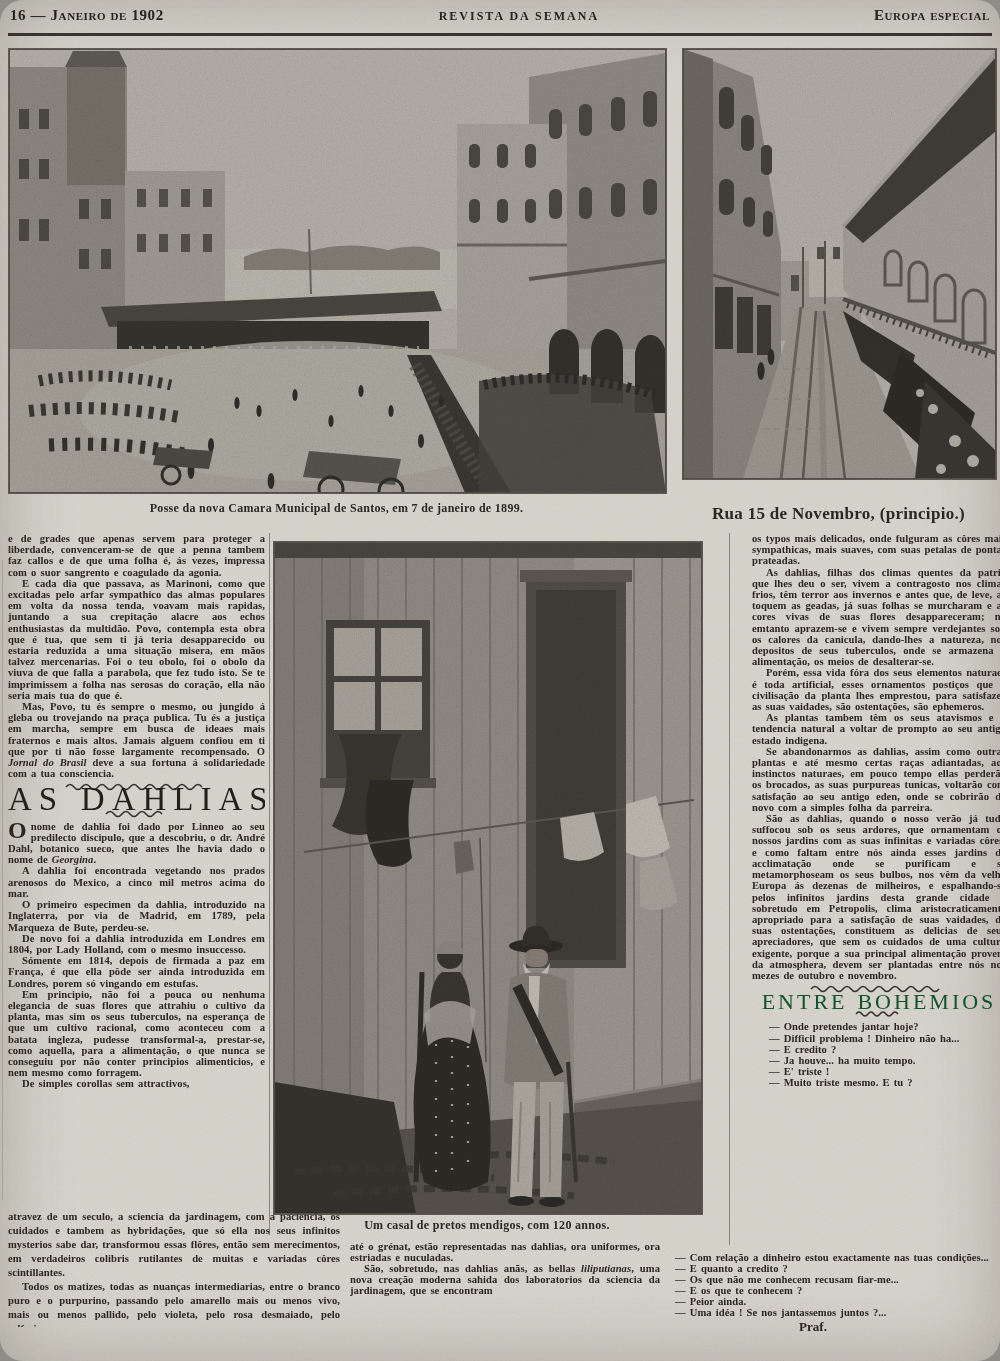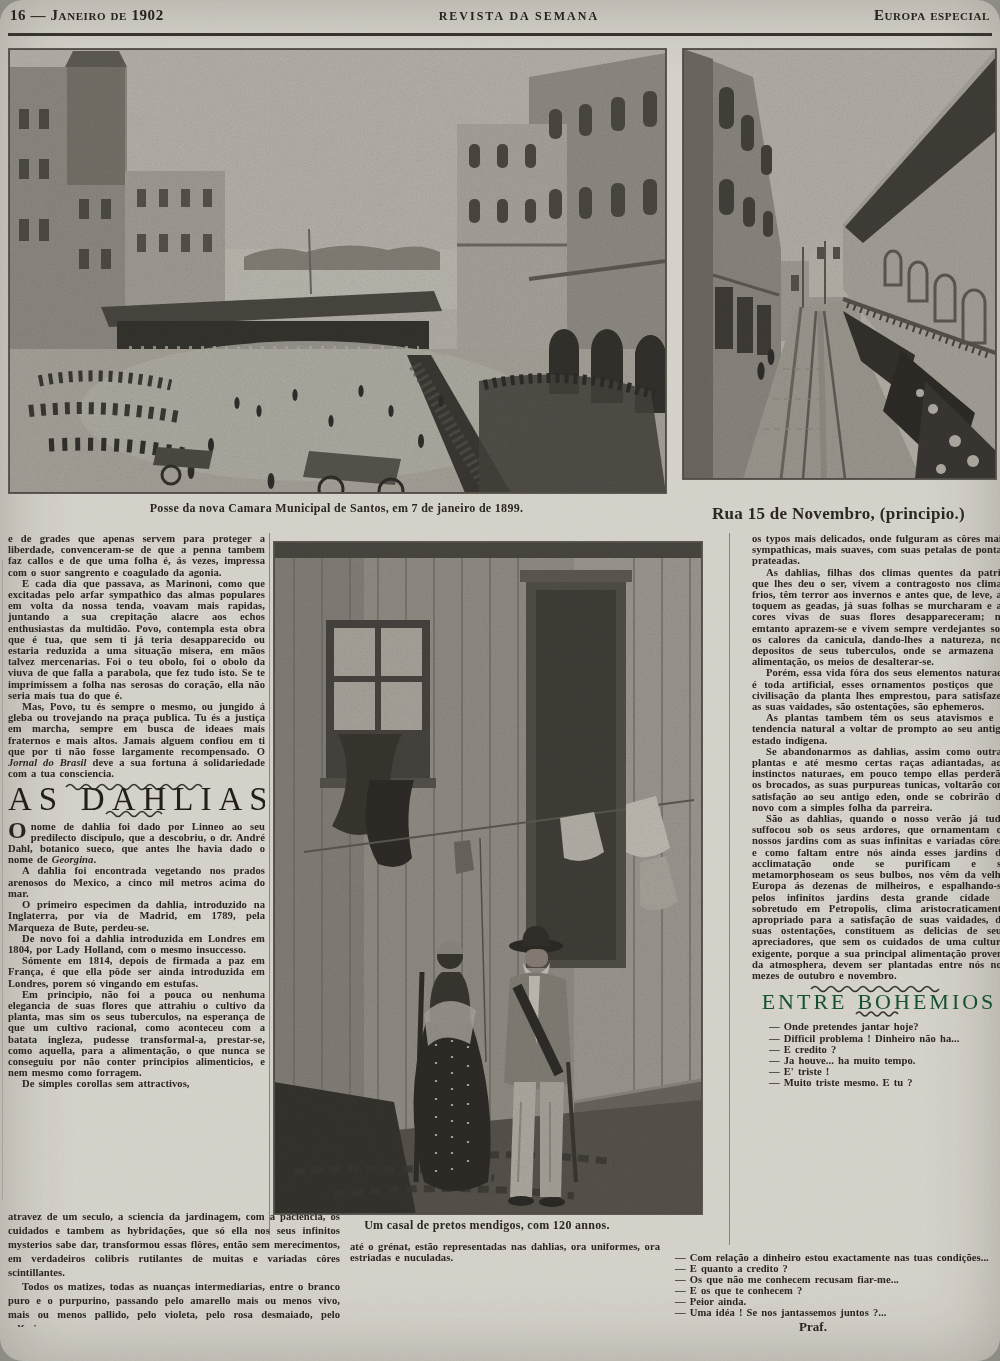--- a/index.html
+++ b/index.html
@@ -344,20 +344,21 @@
     <p class="dlg">— Muito triste mesmo. E tu ?</p>
   </div>
 
   <div class="col" style="left:8px;top:1210px;width:332px;height:117px;line-height:14px;">
     <p class="noindent">atravez de um seculo, a sciencia da jardinagem, com a paciencia, os cuidados e tambem as hybridações, que só ella nos seus infinitos mysterios sabe dar, transformou essas flôres, então sem merecimentos, em verdadeiros colibris rutilantes de muitas e variadas côres scintillantes.</p>
     <p>Todos os matizes, todas as nuanças intermediarias, entre o branco puro e o purpurino, passando pelo amarello mais ou menos vivo, mais ou menos pallido, pelo violeta, pelo rosa desmaiado, pelo solferino</p>
   </div>
 
   <div class="col" style="left:350px;top:1242px;width:310px;height:119px;line-height:10.9px;">
     <p class="noindent">até o grénat, estão representadas nas dahlias, ora uniformes, ora estriadas e nuculadas.</p>
+    <p><span>São, sobretudo, nas dahlias anãs, as bellas </span><i>liliputianas</i><span>, uma nova creação moderna sahida dos laboratorios da sciencia da jardinagem, que se encontram</span></p>
   </div>
 
   <div class="col" style="left:658px;top:1252px;width:336px;height:108px;line-height:11px;">
     <p class="dlg">— Com relação a dinheiro estou exactamente nas tuas condições...</p>
     <p class="dlg">— E quanto a credito ?</p>
     <p class="dlg">— Os que não me conhecem recusam fiar-me...</p>
     <p class="dlg">— E os que te conhecem ?</p>
     <p class="dlg">— Peior ainda.</p>
     <p class="dlg">— Uma idéa ! Se nos jantassemos juntos ?...</p>
     <div class="signature">Praf.</div>

